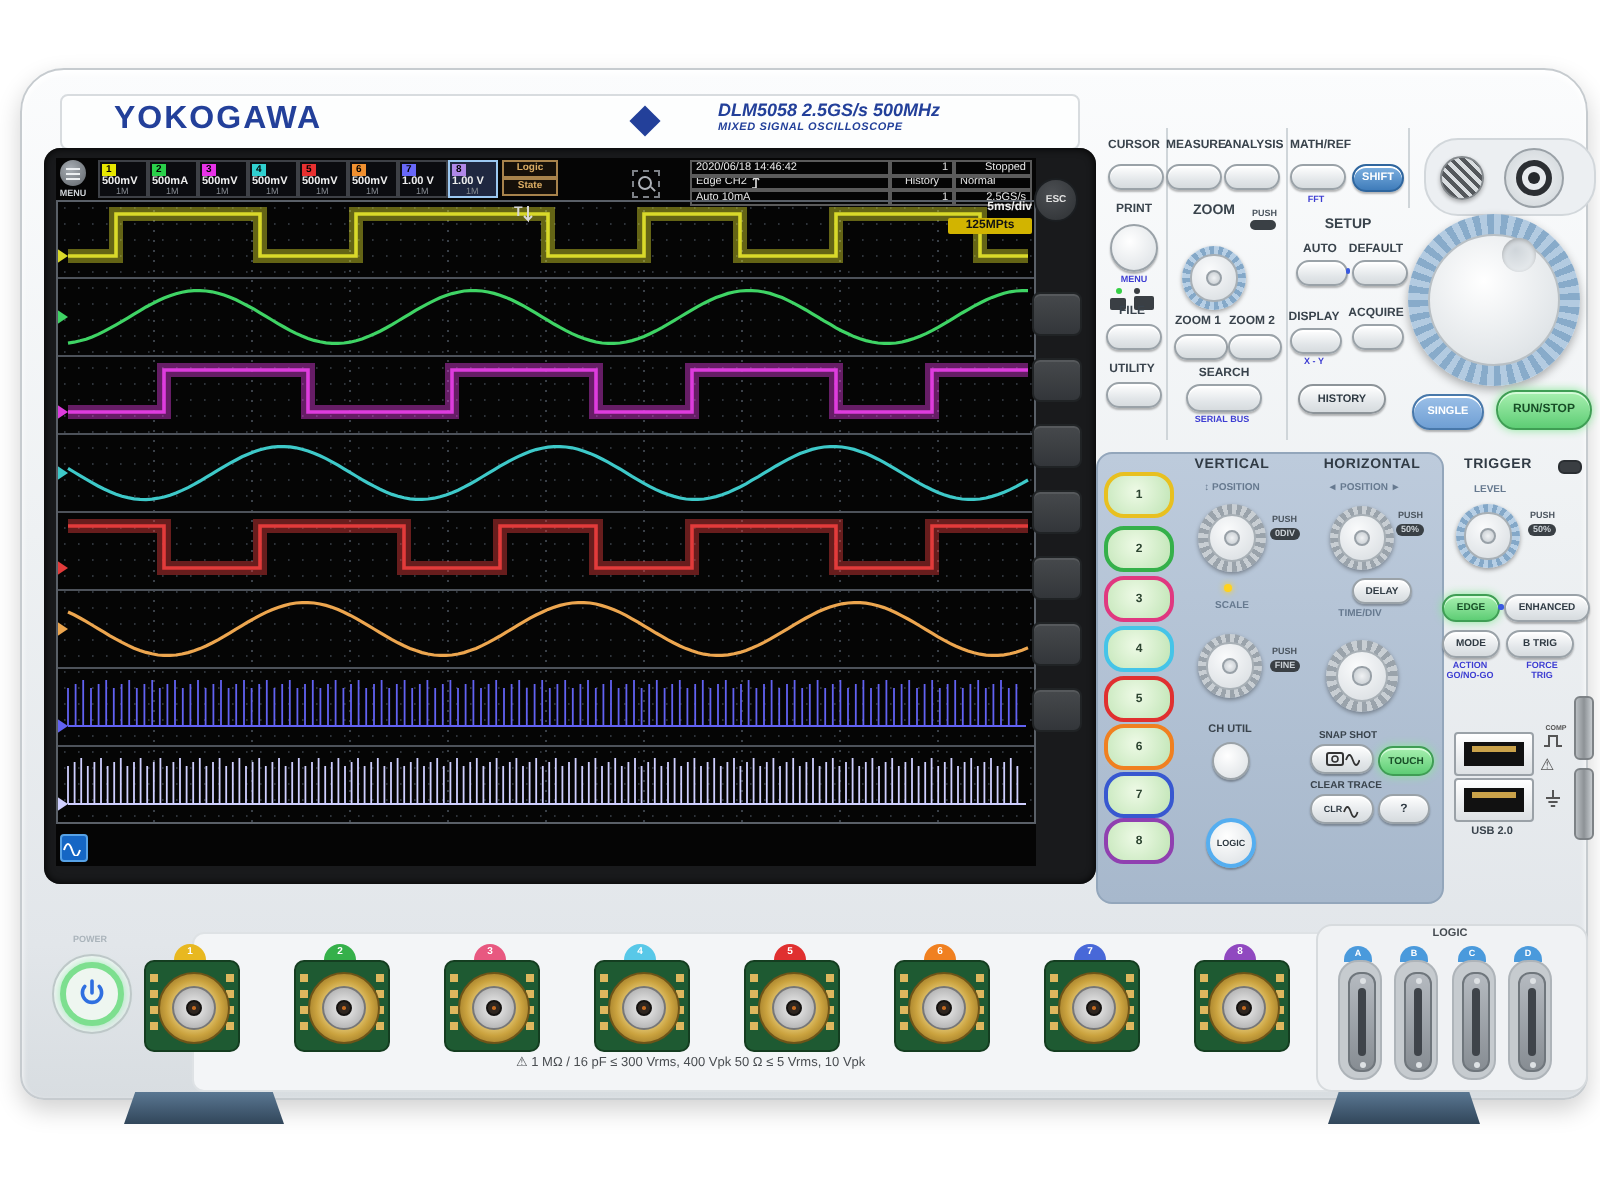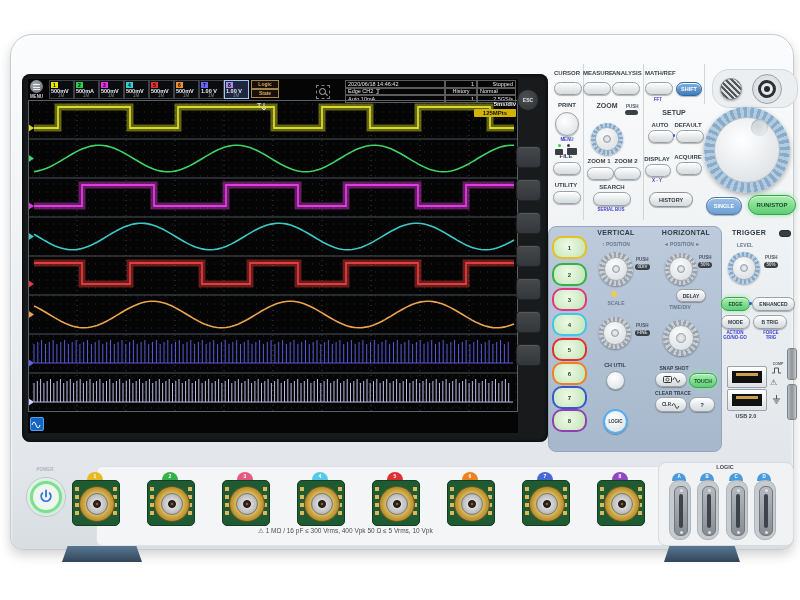--- a/index.html
+++ b/index.html
@@ -100,20 +100,26 @@
   .lconn u{position:absolute;left:4.5px;width:3px;height:3px;border-radius:50%;background:#dde1e4;}
 </style>
 </head>
 <body>
 
 <div id="stage">
   <div class="device"></div>
   <div class="foot" style="left:62px;top:546px;width:80px;height:16px;"></div>
   <div class="foot" style="left:664px;top:546px;width:76px;height:16px;"></div>
 
+  <div class="brandbar">
+    <span class="logo">YOKOGAWA</span>
+    <span class="diamond"></span>
+    <span class="model">DLM5058  2.5GS/s 500MHz</span>
+    <span class="submodel">MIXED SIGNAL OSCILLOSCOPE</span>
+  </div>
 
   <div class="bezel"></div>
   <div class="screen"></div>
 
   <div class="menub">
       <i></i>
     </div>
   <div class="menulbl">MENU</div>
 
   <div class="badge" style="left:49px">

